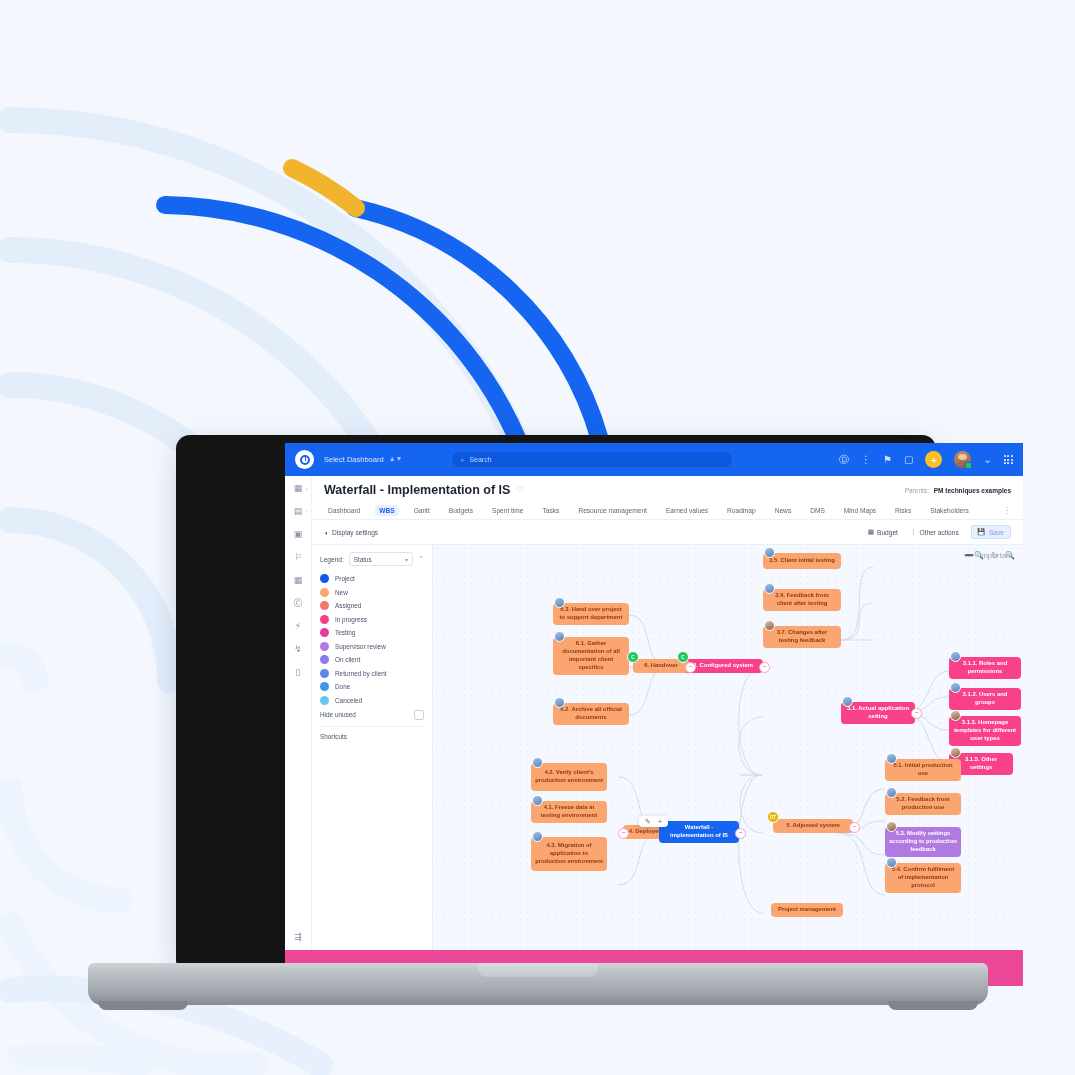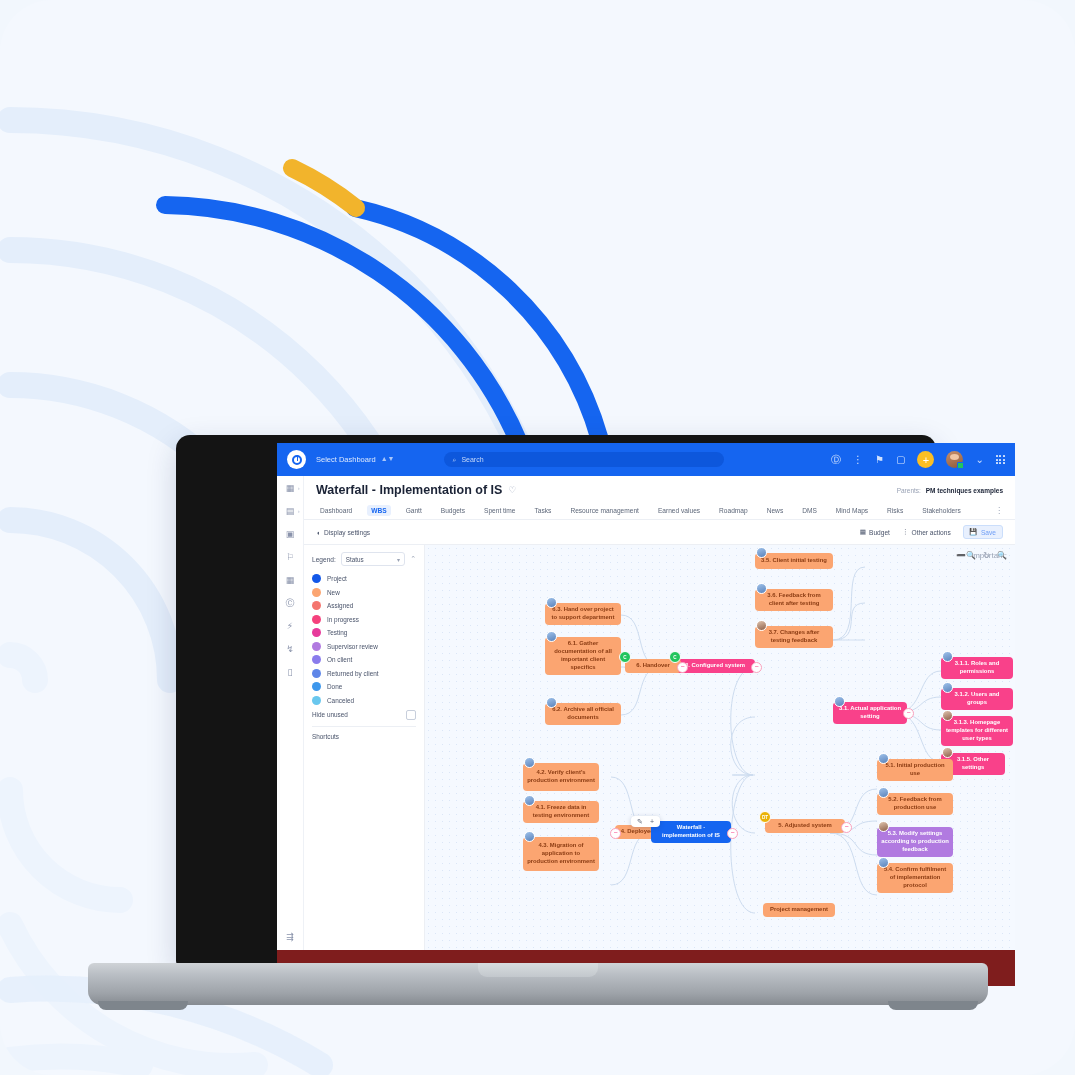--- a/index.html
+++ b/index.html
@@ -10,21 +10,21 @@
   }
   
   #bg{position:absolute;inset:0;border-radius:52px;overflow:hidden;background:#f4f8fe;}
   #bg svg{position:absolute;left:0;top:0;}
 
   
   #laptop{position:absolute;left:88px;top:435px;width:900px;height:570px;}
   #lid{position:absolute;left:88px;top:0;width:760px;height:531px;
        background:#141414;border-radius:14px 14px 5px 5px;
        box-shadow:0 10px 30px rgba(20,40,90,.18);}
-  #screen{position:absolute;left:101px;top:8px;width:738px;height:543px;background:#7f1d1d;overflow:hidden;}
+  #screen{position:absolute;left:109px;top:8px;width:738px;height:543px;background:#ec4899;overflow:hidden;}
   #base{position:absolute;left:0;top:528px;width:900px;height:42px;
         background:linear-gradient(180deg,#cfd3d7 0%,#b9bec4 28%,#9ea3a9 72%,#868b91 100%);
         border-radius:6px 6px 14px 14px;}
   #notch{position:absolute;left:390px;top:528px;width:120px;height:14px;
         background:linear-gradient(180deg,#d8dcdf,#c3c8cd);border-radius:0 0 9px 9px;}
   #foot-l{position:absolute;left:10px;top:566px;width:90px;height:9px;background:#7e858c;border-radius:0 0 8px 8px;}
   #foot-r{position:absolute;right:10px;top:566px;width:90px;height:9px;background:#7e858c;border-radius:0 0 8px 8px;}
 
   
   .topbar{height:33px;background:#1565f0;display:flex;align-items:center;padding:0 10px;gap:10px;}

